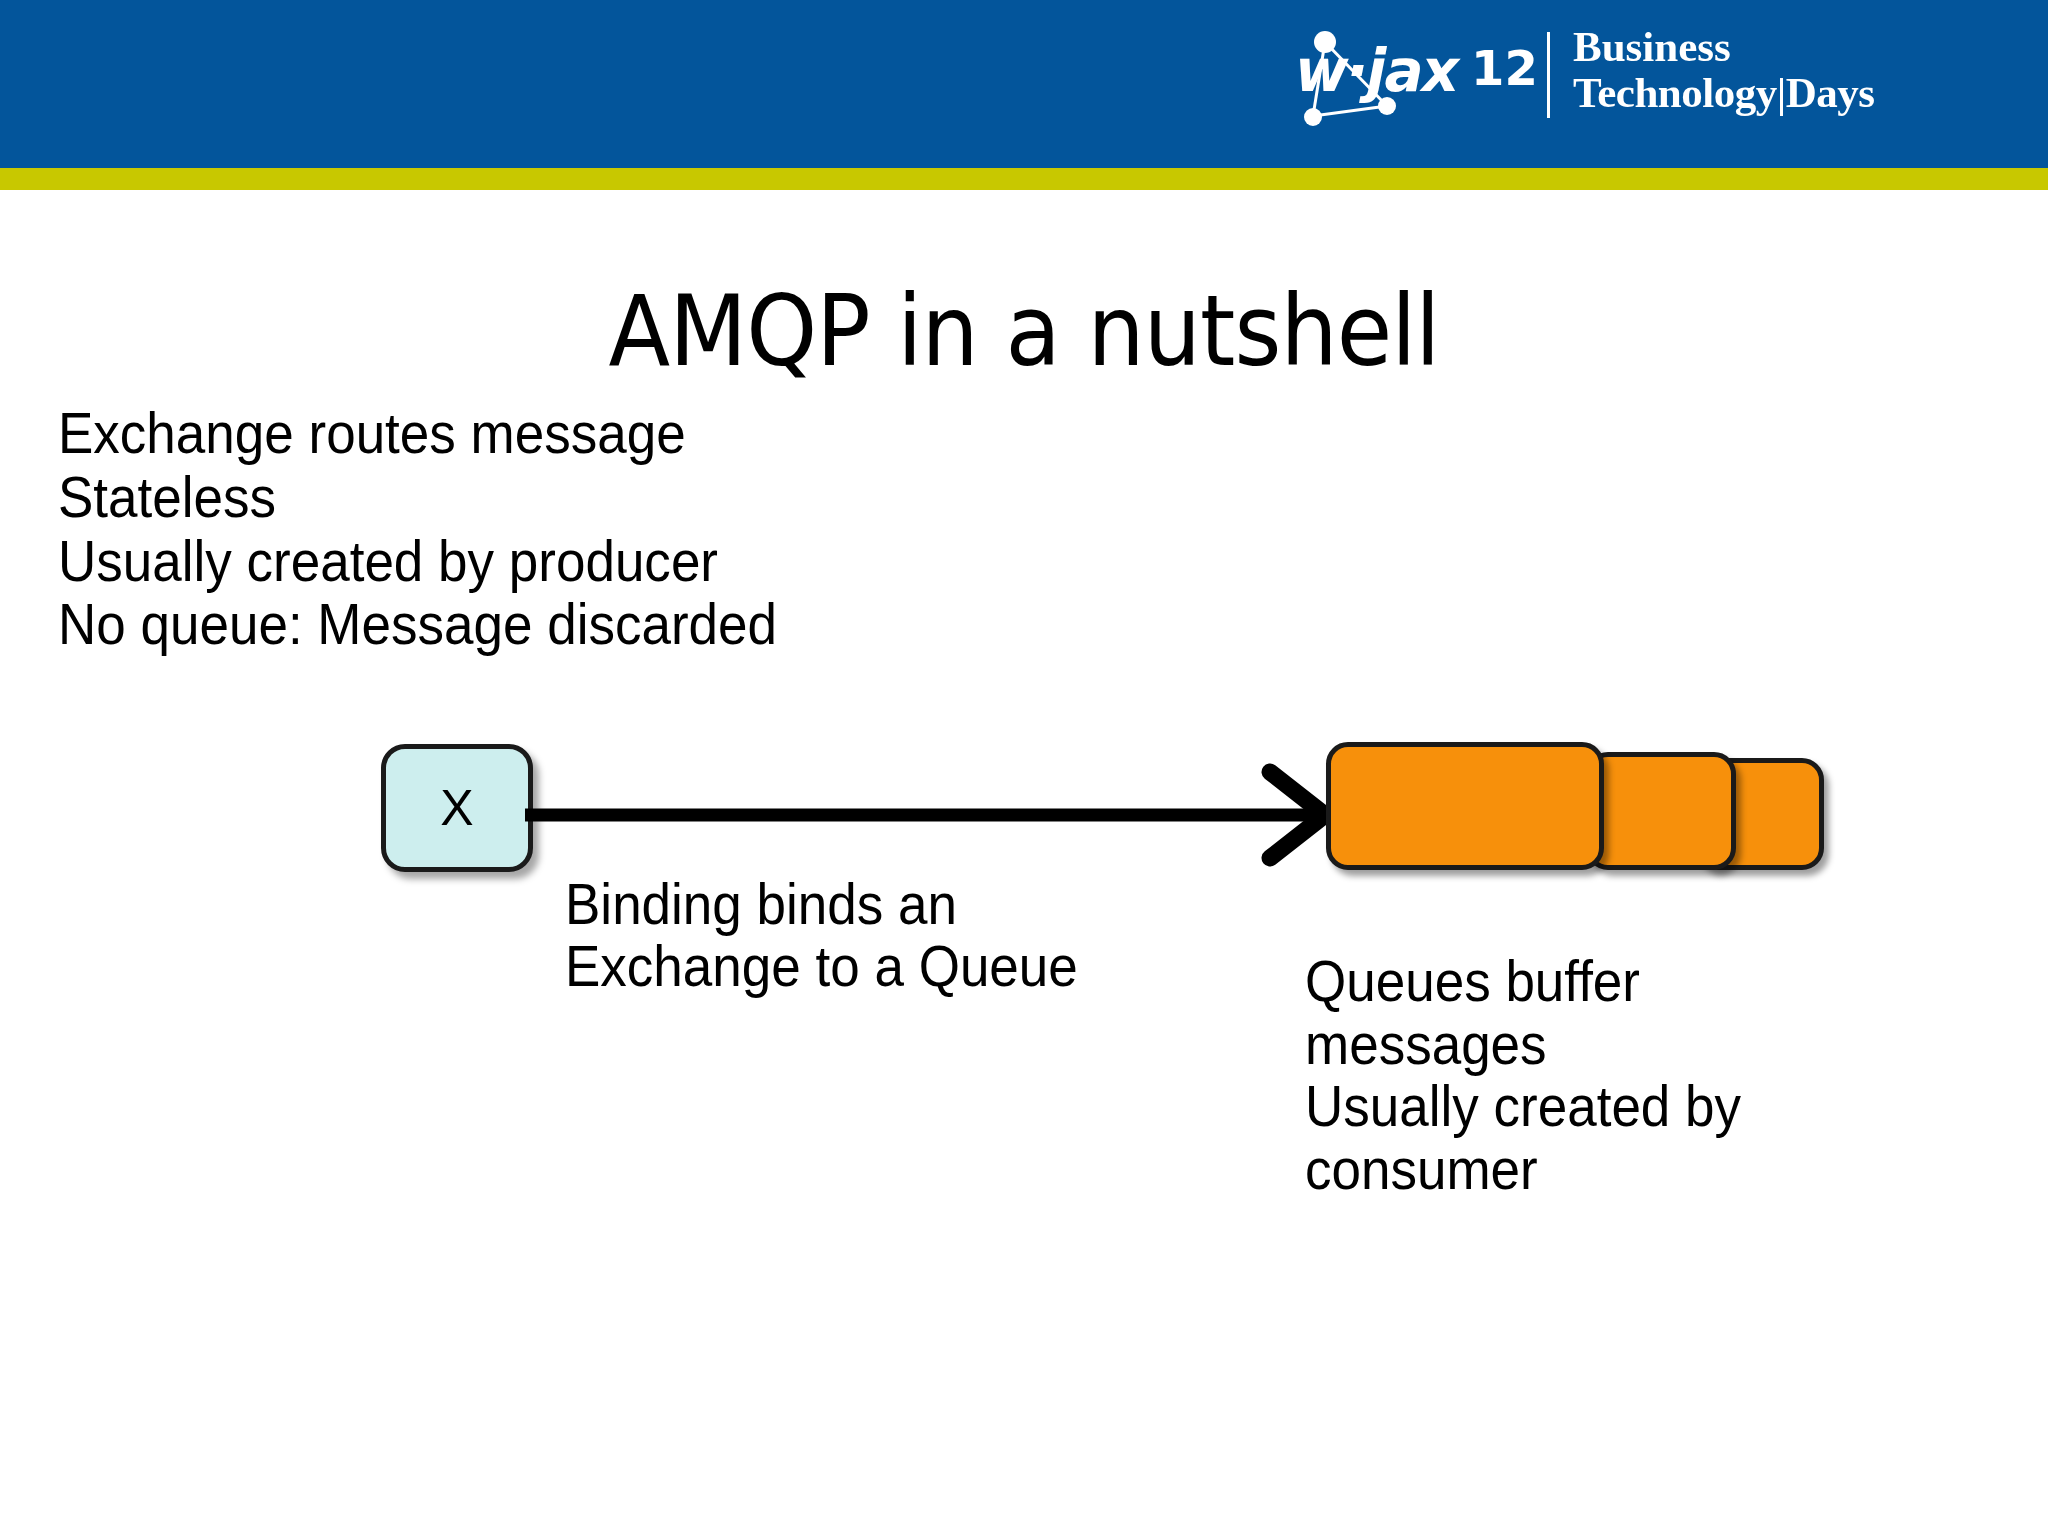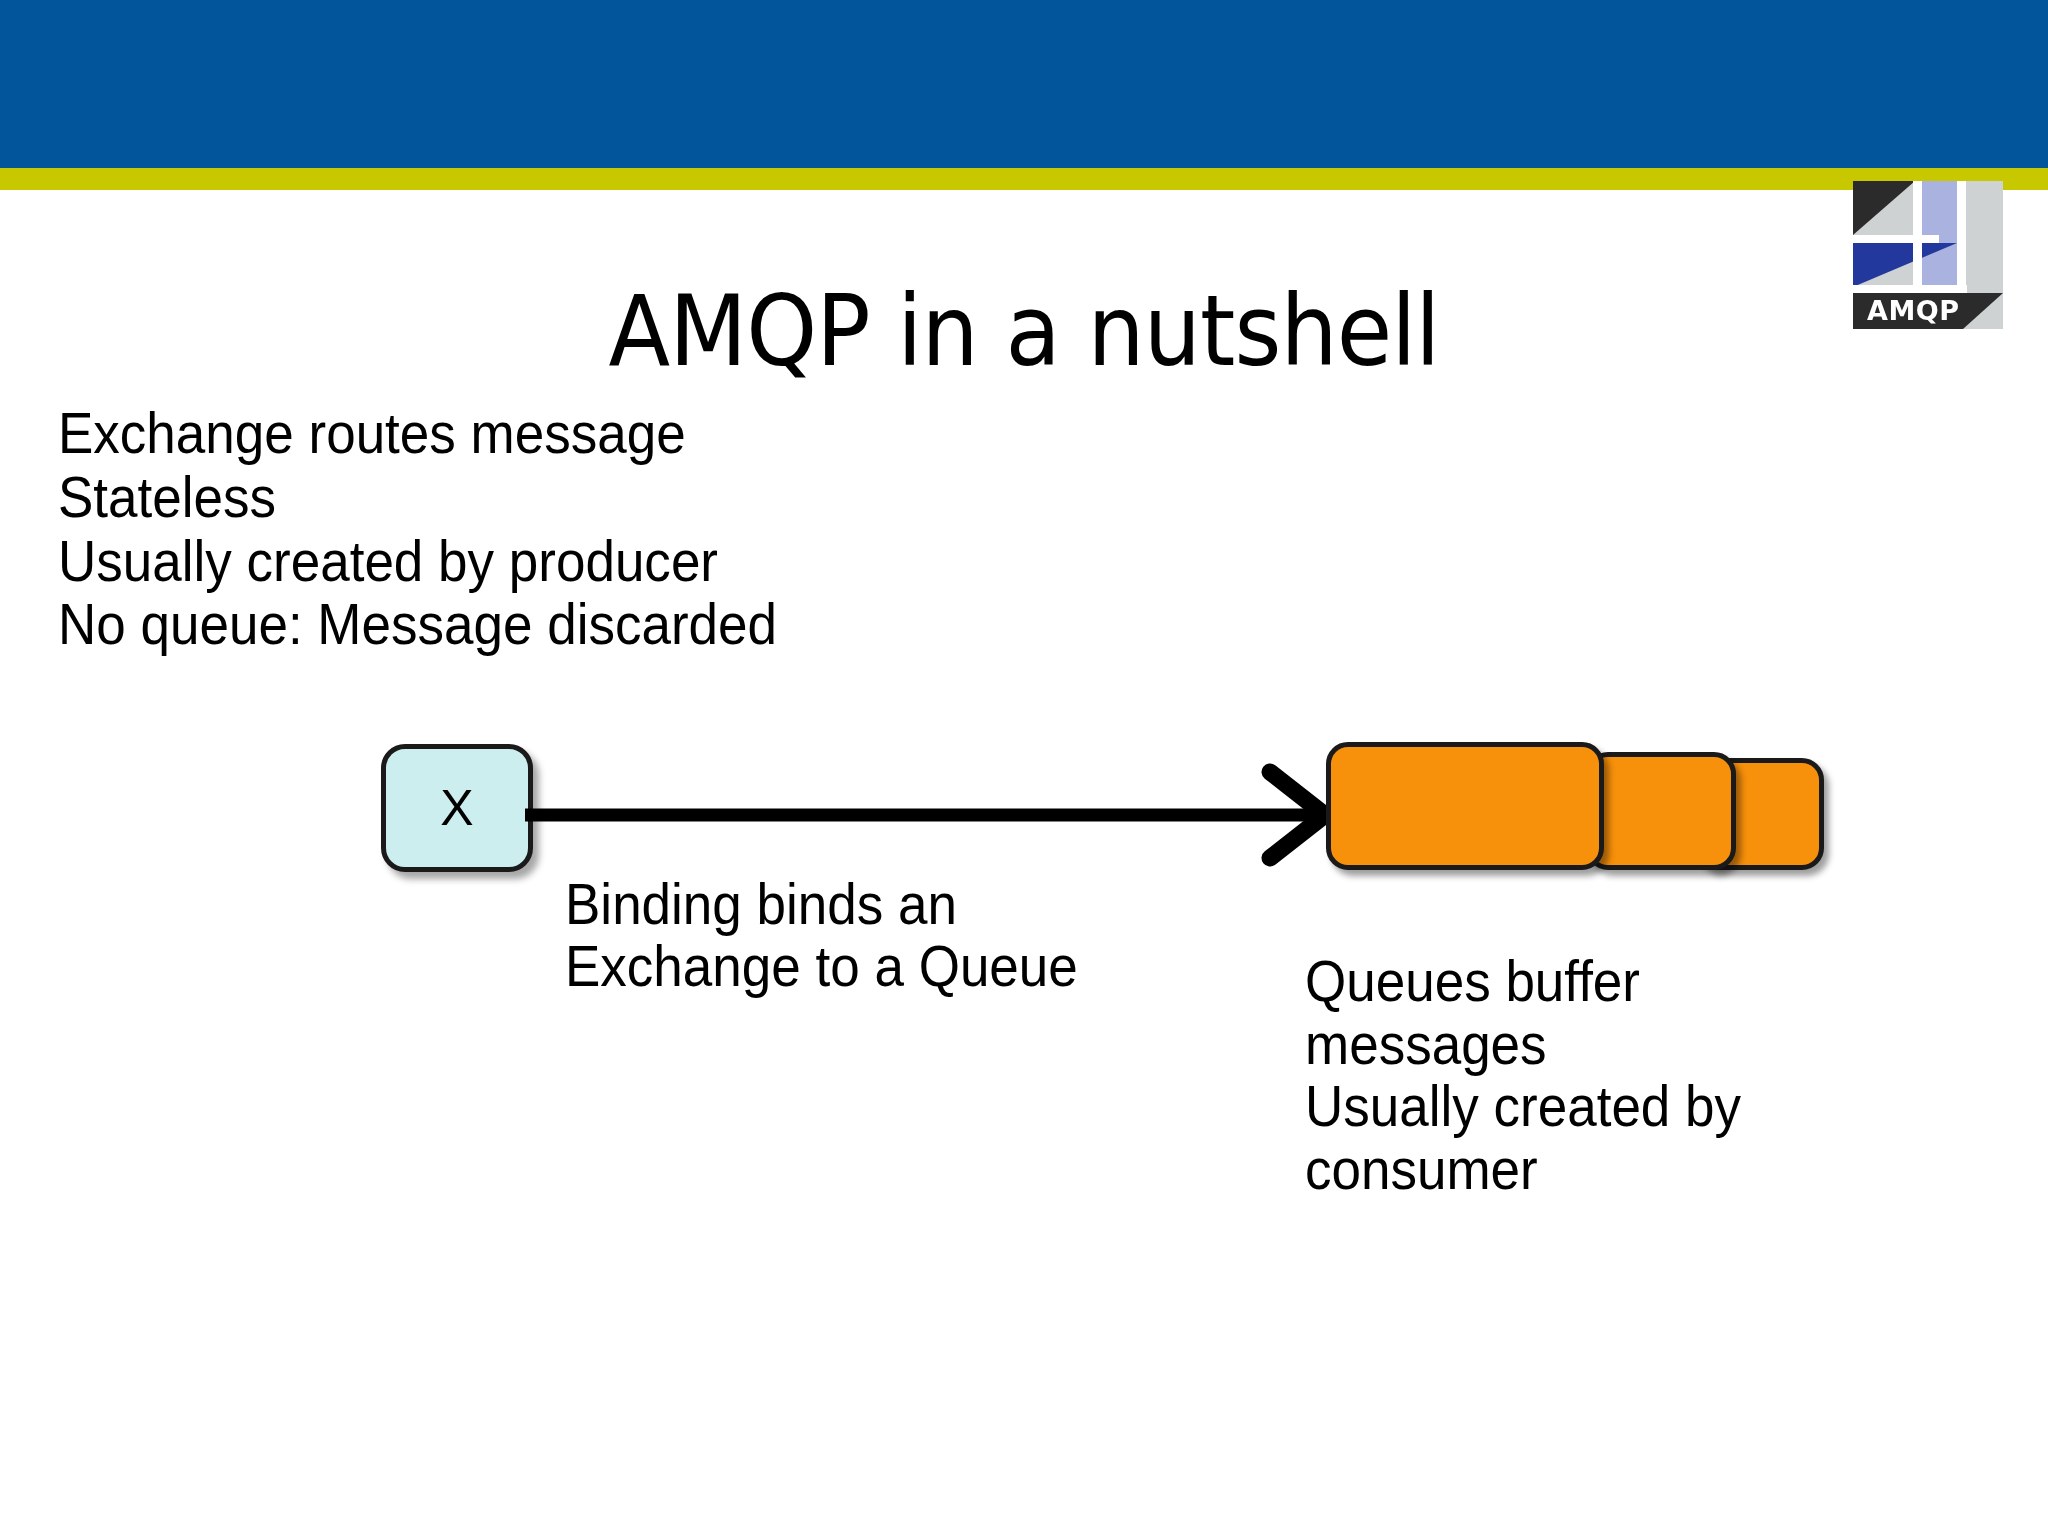--- a/index.html
+++ b/index.html
@@ -275,34 +275,40 @@
   .queue-box.q1 { left: 0;     top: 0;   width: 278px; height: 128px; }
 </style>
 </head>
 <body>
 
 <div id="slide">
 
   <div class="header-band"></div>
   <div class="header-stripe"></div>
 
-
-  <div class="amqp-logo">
-    <div class="bg-grey"></div>
-    <div class="tri-black"></div>
-    <div class="blue-light"></div>
-    <div class="white-gap-h"></div>
-    <div class="blue-dark"></div>
-    <div class="white-gap-v1"></div>
-    <div class="white-gap-v2"></div>
-    <div class="white-gap-h2"></div>
-    <div class="band-black"></div>
-    <div class="band-notch"></div>
-    <div class="amqp-text">AMQP</div>
-  </div>
+  <div class="wjax-logo">
+    <div class="wjax-mark">
+      <svg class="wjax-dots" viewBox="0 0 240 110">
+        <line x1="30" y1="22" x2="18" y2="96" stroke="#ffffff" stroke-width="3"></line>
+        <line x1="30" y1="22" x2="92" y2="86" stroke="#ffffff" stroke-width="3"></line>
+        <line x1="18" y1="96" x2="92" y2="86" stroke="#ffffff" stroke-width="3"></line>
+        <circle cx="30" cy="22" r="11" fill="#ffffff"></circle>
+        <circle cx="18" cy="97" r="9" fill="#ffffff"></circle>
+        <circle cx="92" cy="86" r="9" fill="#ffffff"></circle>
+      </svg>
+      <div class="wjax-word">w·jax</div>
+      <div class="wjax-year">12</div>
+    </div>
+    <div class="wjax-divider"></div>
+    <div class="wjax-tag">
+      <div class="line1">Business</div>
+      <div class="line2">Technology|Days</div>
+    </div>
+  </div>
+
 
   <div class="slide-title">AMQP in a nutshell</div>
 
   <div class="text-block exchange-notes">
     <div class="tline">Exchange routes message</div>
     <div class="tline">Stateless</div>
     <div class="tline">Usually created by producer</div>
     <div class="tline">No queue: Message discarded</div>
   </div>
 

